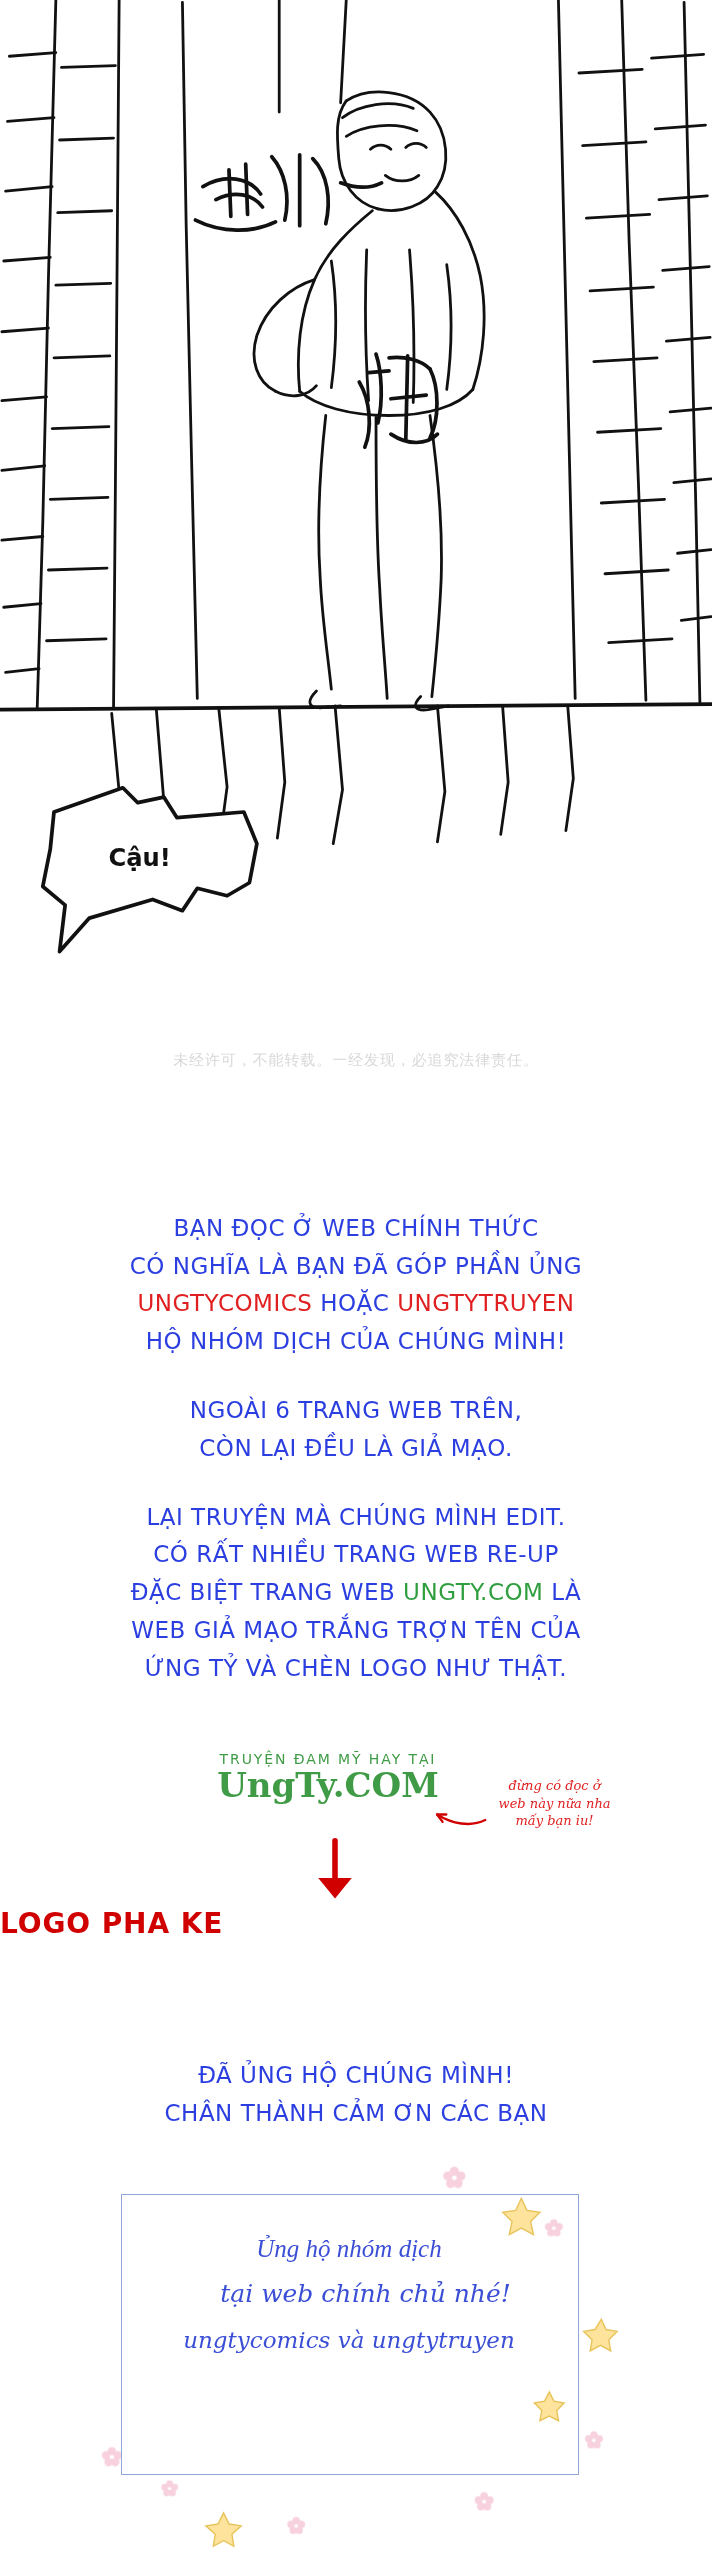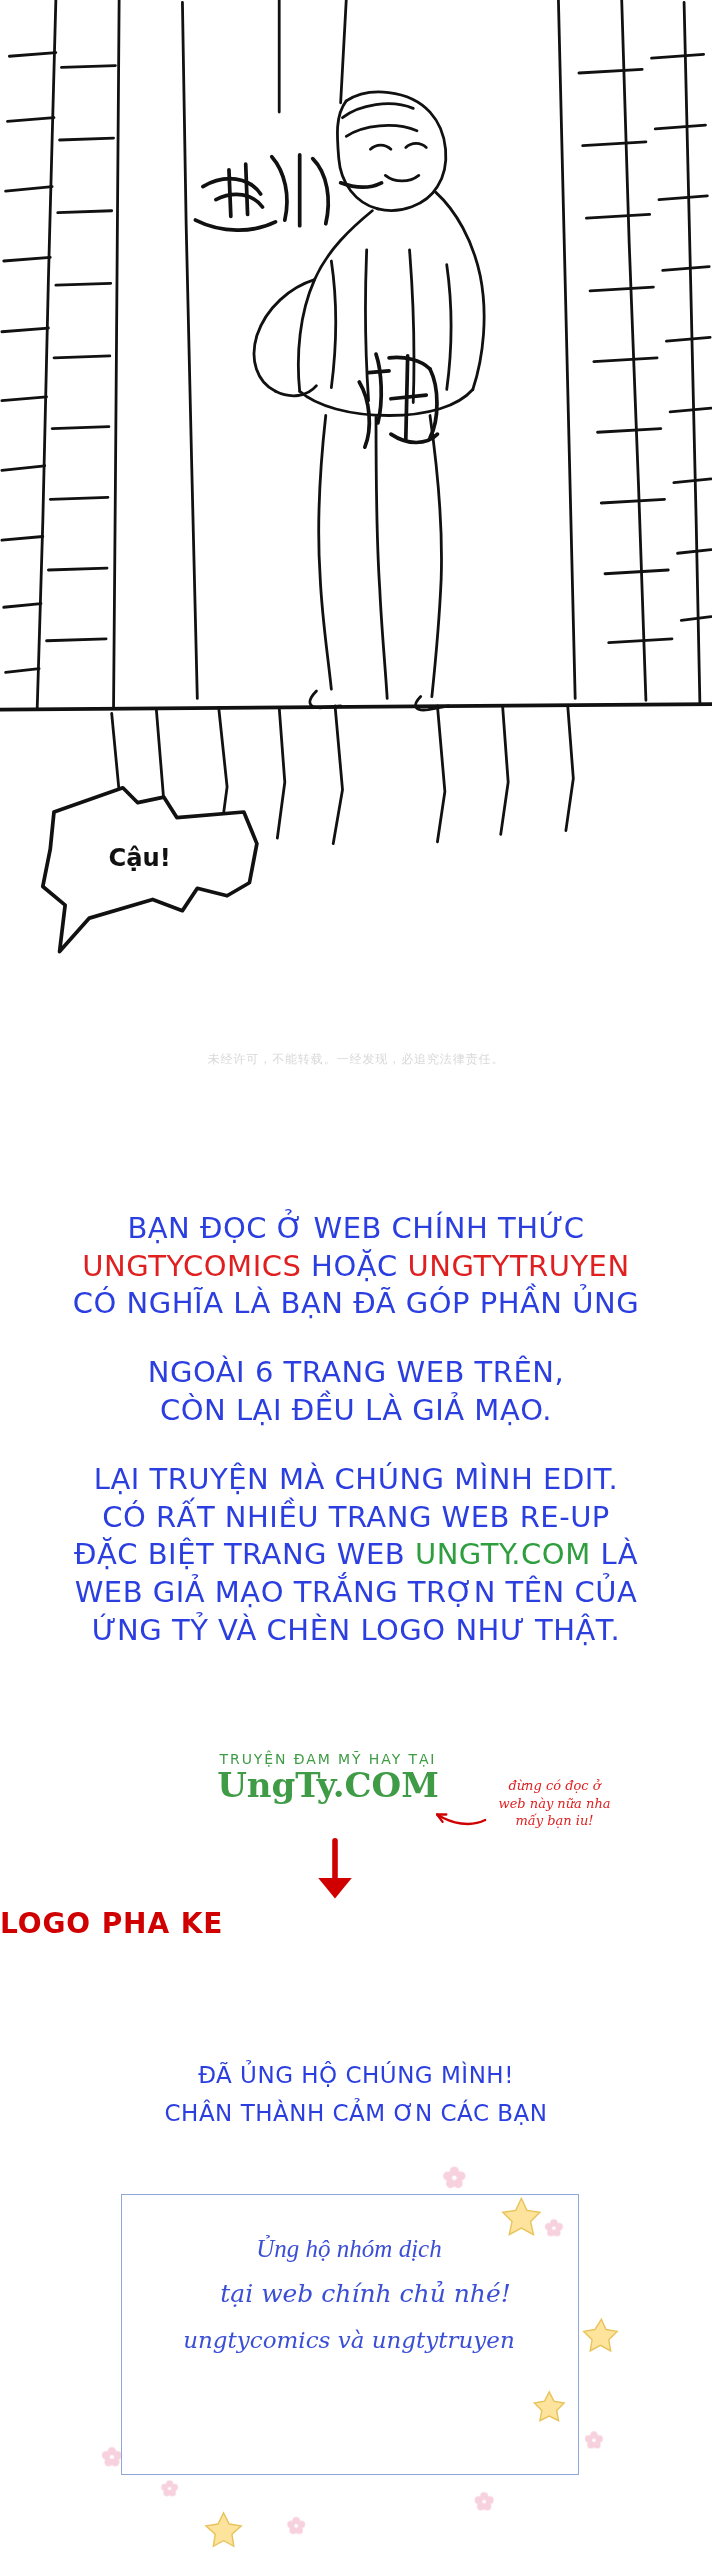--- a/index.html
+++ b/index.html
@@ -35,38 +35,38 @@
     display: block;
   }
 
   
   .watermark {
     position: absolute;
     left: 0;
     top: 1051px;
     width: 712px;
     text-align: center;
-    font-size: 12px;
+    font-size: 15px;
     color: #d8d8d8;
     letter-spacing: 0.9px;
     font-family: "DejaVu Sans", sans-serif;
   }
 
   
   .notice {
     position: absolute;
     left: 0;
     top: 1211px;
     width: 712px;
     text-align: center;
     font-family: "DejaVu Sans", sans-serif;
   }
   .notice p {
     margin: 0 0 3.7px 0;
-    font-size: 29px;
+    font-size: 23px;
     line-height: 34px;
     color: #2b3ee0;
     letter-spacing: 0.5px;
     font-weight: 500;
   }
   .notice .grp {
     margin-bottom: 35px;
   }
   .notice .grp:last-child { margin-bottom: 0; }
   .hl-red { color: #e02020; }
@@ -310,24 +310,25 @@
       </g>
       <text x="150" y="930" text-anchor="middle" font-family="DejaVu Sans, sans-serif" font-size="26" font-weight="bold" fill="#111111">Cậu!</text>
     </svg>
   </div>
 
   <div class="watermark">未经许可，不能转载。一经发现，必追究法律责任。</div>
 
   <div class="notice">
     <div class="grp">
       <p><span class="hl-blue">BẠN ĐỌC Ở WEB CHÍNH THỨC</span></p>
+      <p><span>CÓ NGHĨA LÀ BẠN ĐÃ GÓP PHẦN ỦNG</span></p>
       <p>
         <span class="hl-red">UNGTYCOMICS</span><span> HOẶC </span><span class="hl-red">UNGTYTRUYEN</span>
       </p>
-      <p><span>CÓ NGHĨA LÀ BẠN ĐÃ GÓP PHẦN ỦNG</span></p>
+      <p><span>HỘ NHÓM DỊCH CỦA CHÚNG MÌNH!</span></p>
     </div>
     <div class="grp">
       <p><span>NGOÀI 6 TRANG WEB TRÊN,</span></p>
       <p><span>CÒN LẠI ĐỀU LÀ GIẢ MẠO.</span></p>
     </div>
     <div class="grp">
       <p><span>LẠI TRUYỆN MÀ CHÚNG MÌNH EDIT.</span></p>
       <p><span>CÓ RẤT NHIỀU TRANG WEB RE-UP</span></p>
       <p>
         <span>ĐẶC BIỆT TRANG WEB </span><span class="hl-green">UNGTY.COM</span><span> LÀ</span>

